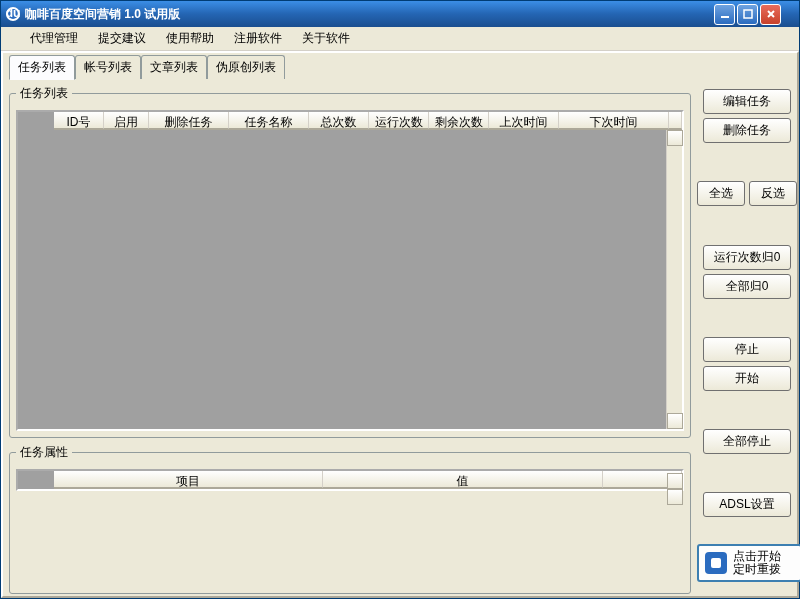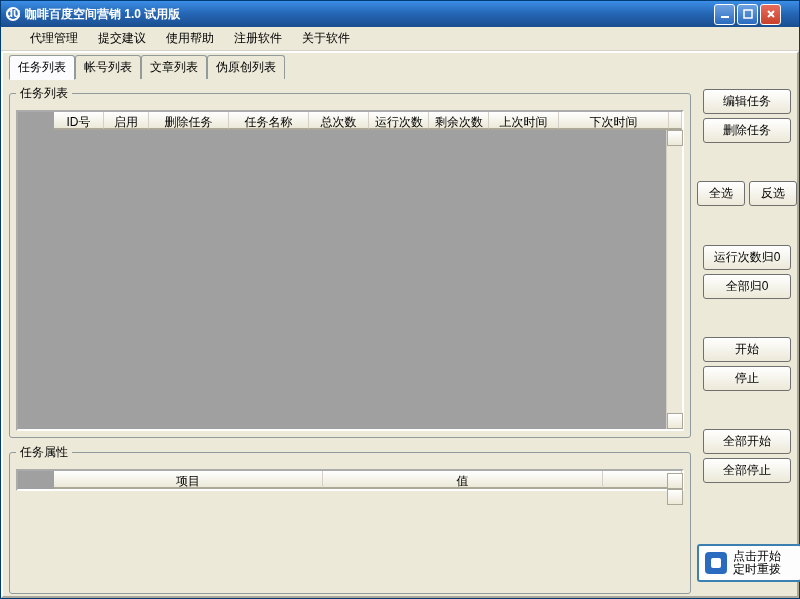--- a/index.html
+++ b/index.html
@@ -130,26 +130,26 @@
       <div class="btn">删除任务</div>
       <div class="spacer-lg"></div>
       <div class="btnrow">
         <div class="btn">全选</div>
         <div class="btn">反选</div>
       </div>
       <div class="spacer-lg"></div>
       <div class="btn">运行次数归0</div>
       <div class="btn">全部归0</div>
       <div class="spacer-lg"></div>
+      <div class="btn">停止</div>
       <div class="btn">开始</div>
-      <div class="btn">停止</div>
       <div class="spacer-lg"></div>
-      <div class="btn">全部开始</div>
       <div class="btn">全部停止</div>
       <div class="spacer-lg"></div>
+      <div class="btn">ADSL设置</div>
       <div class="spacer"></div>
       <div class="redial">
         <div class="stopicon"></div>
         <div class="txt">
           <div>点击开始</div>
           <div>定时重拨</div>
         </div>
       </div>
     </div>
   </div>

